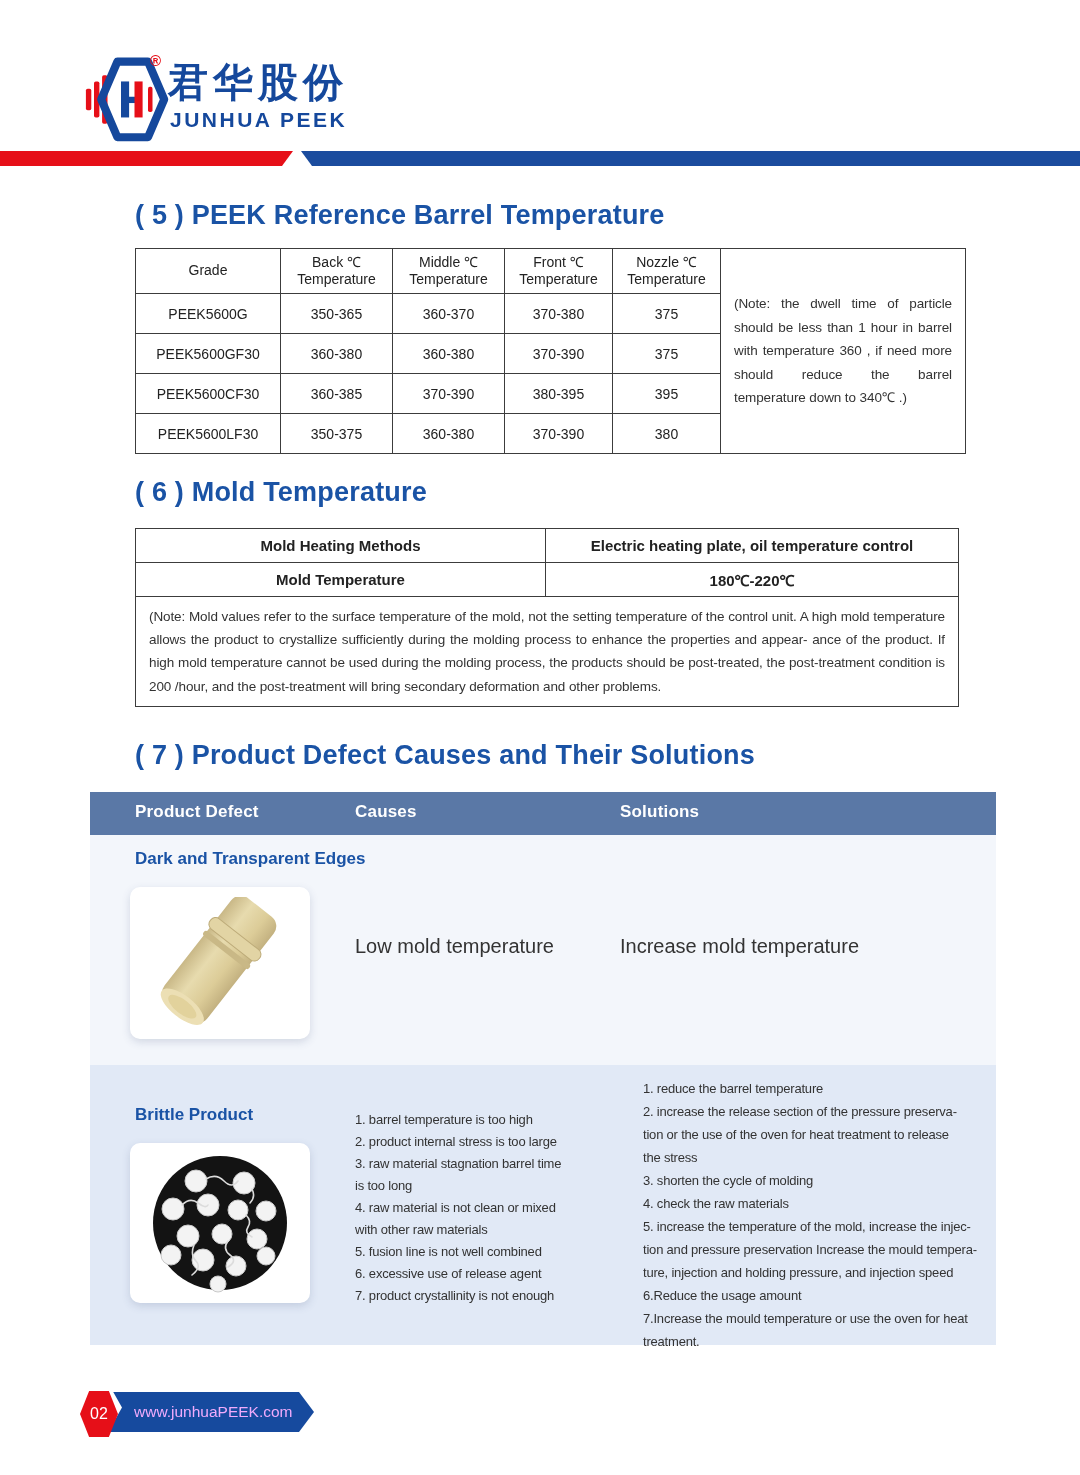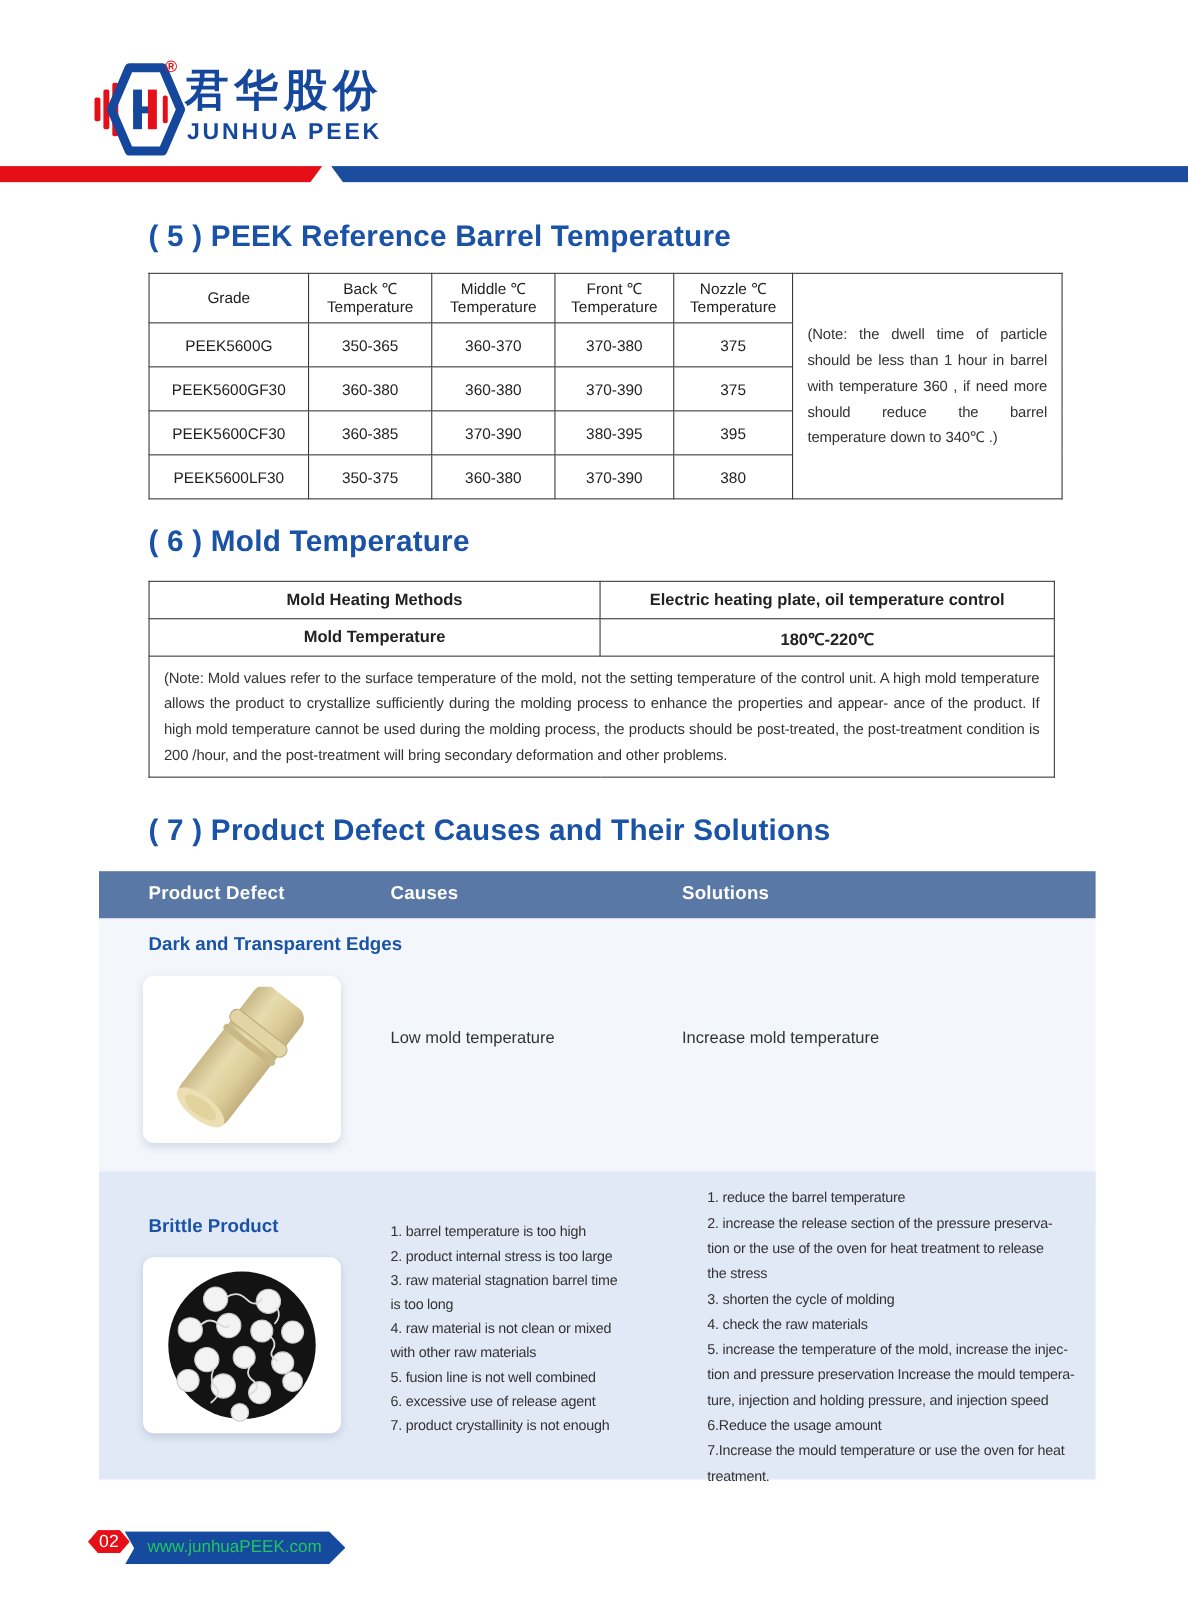--- a/index.html
+++ b/index.html
@@ -52,37 +52,37 @@
   #row2{top:1065px;height:280px;background:var(--row2-bg,#e1e9f6);}
   .defect-title{position:absolute;left:45px;font-size:17px;font-weight:bold;
                 color:var(--heading-blue,#1a53a5);}
   #row1 .defect-title{top:14px;} #row2 .defect-title{top:40px;}
 
   .img-card{position:absolute;left:40px;background:#fff;border-radius:10px;
             box-shadow:0 3px 8px rgba(60,80,120,.18);display:flex;align-items:center;justify-content:center;}
   #card1{top:52px;width:180px;height:152px;}
   #card2{top:78px;width:180px;height:160px;}
 
-  .cell-text{position:absolute;font-size:15px;color:#333;}
+  .cell-text{position:absolute;font-size:20px;color:#333;}
   #row1 .causes{left:265px;top:100px;}
   #row1 .solutions{left:530px;top:100px;}
   .list-text{position:absolute;font-size:13px;color:#333;white-space:pre-line;letter-spacing:-0.2px;}
   #row2 .causes{left:265px;top:44px;width:262px;line-height:22px;}
   #row2 .solutions{left:553px;top:12px;width:390px;line-height:23px;}
 
   
   .hex-outline{position:absolute;left:76px;top:1388px;width:46px;height:39px;background:#fff;
                clip-path:polygon(24% 0,76% 0,100% 50%,76% 100%,24% 100%,0 50%);z-index:2;}
-  .hex-red{position:absolute;left:80px;top:1391px;width:38px;height:21px;background:var(--bar-red,#e60f18);
+  .hex-red{position:absolute;left:80px;top:1391px;width:38px;height:46px;background:var(--bar-red,#e60f18);
            clip-path:polygon(24% 0,76% 0,100% 50%,76% 100%,24% 100%,0 50%);z-index:3;
            display:flex;align-items:center;justify-content:center;color:#fff;font-size:16px;}
-  .footer-banner{position:absolute;left:106px;top:1392px;width:208px;height:30px;
+  .footer-banner{position:absolute;left:106px;top:1392px;width:208px;height:40px;
                  background:var(--footer-blue,#164a9e);z-index:1;border-radius:5px;
                  clip-path:polygon(0 0,calc(100% - 15px) 0,100% 50%,calc(100% - 15px) 100%,0 100%);
-                 display:flex;align-items:center;color:#22c55e;font-size:15.5px;padding-left:28px;box-sizing:border-box;}
+                 display:flex;align-items:center;color:#f0abfc;font-size:15.5px;padding-left:28px;box-sizing:border-box;}
 </style>
 </head>
 <body>
 
 <div class="page">
 
   <div>
     <svg class="abs" style="left:85px;top:55px;" width="90" height="88" viewBox="0 0 100 95">
       <rect x="1" y="36" width="6" height="24" rx="2" style="fill:var(--bar-red,#e60f18)"></rect>
       <rect x="10" y="28" width="6" height="40" rx="2" style="fill:var(--bar-red,#e60f18)"></rect>

